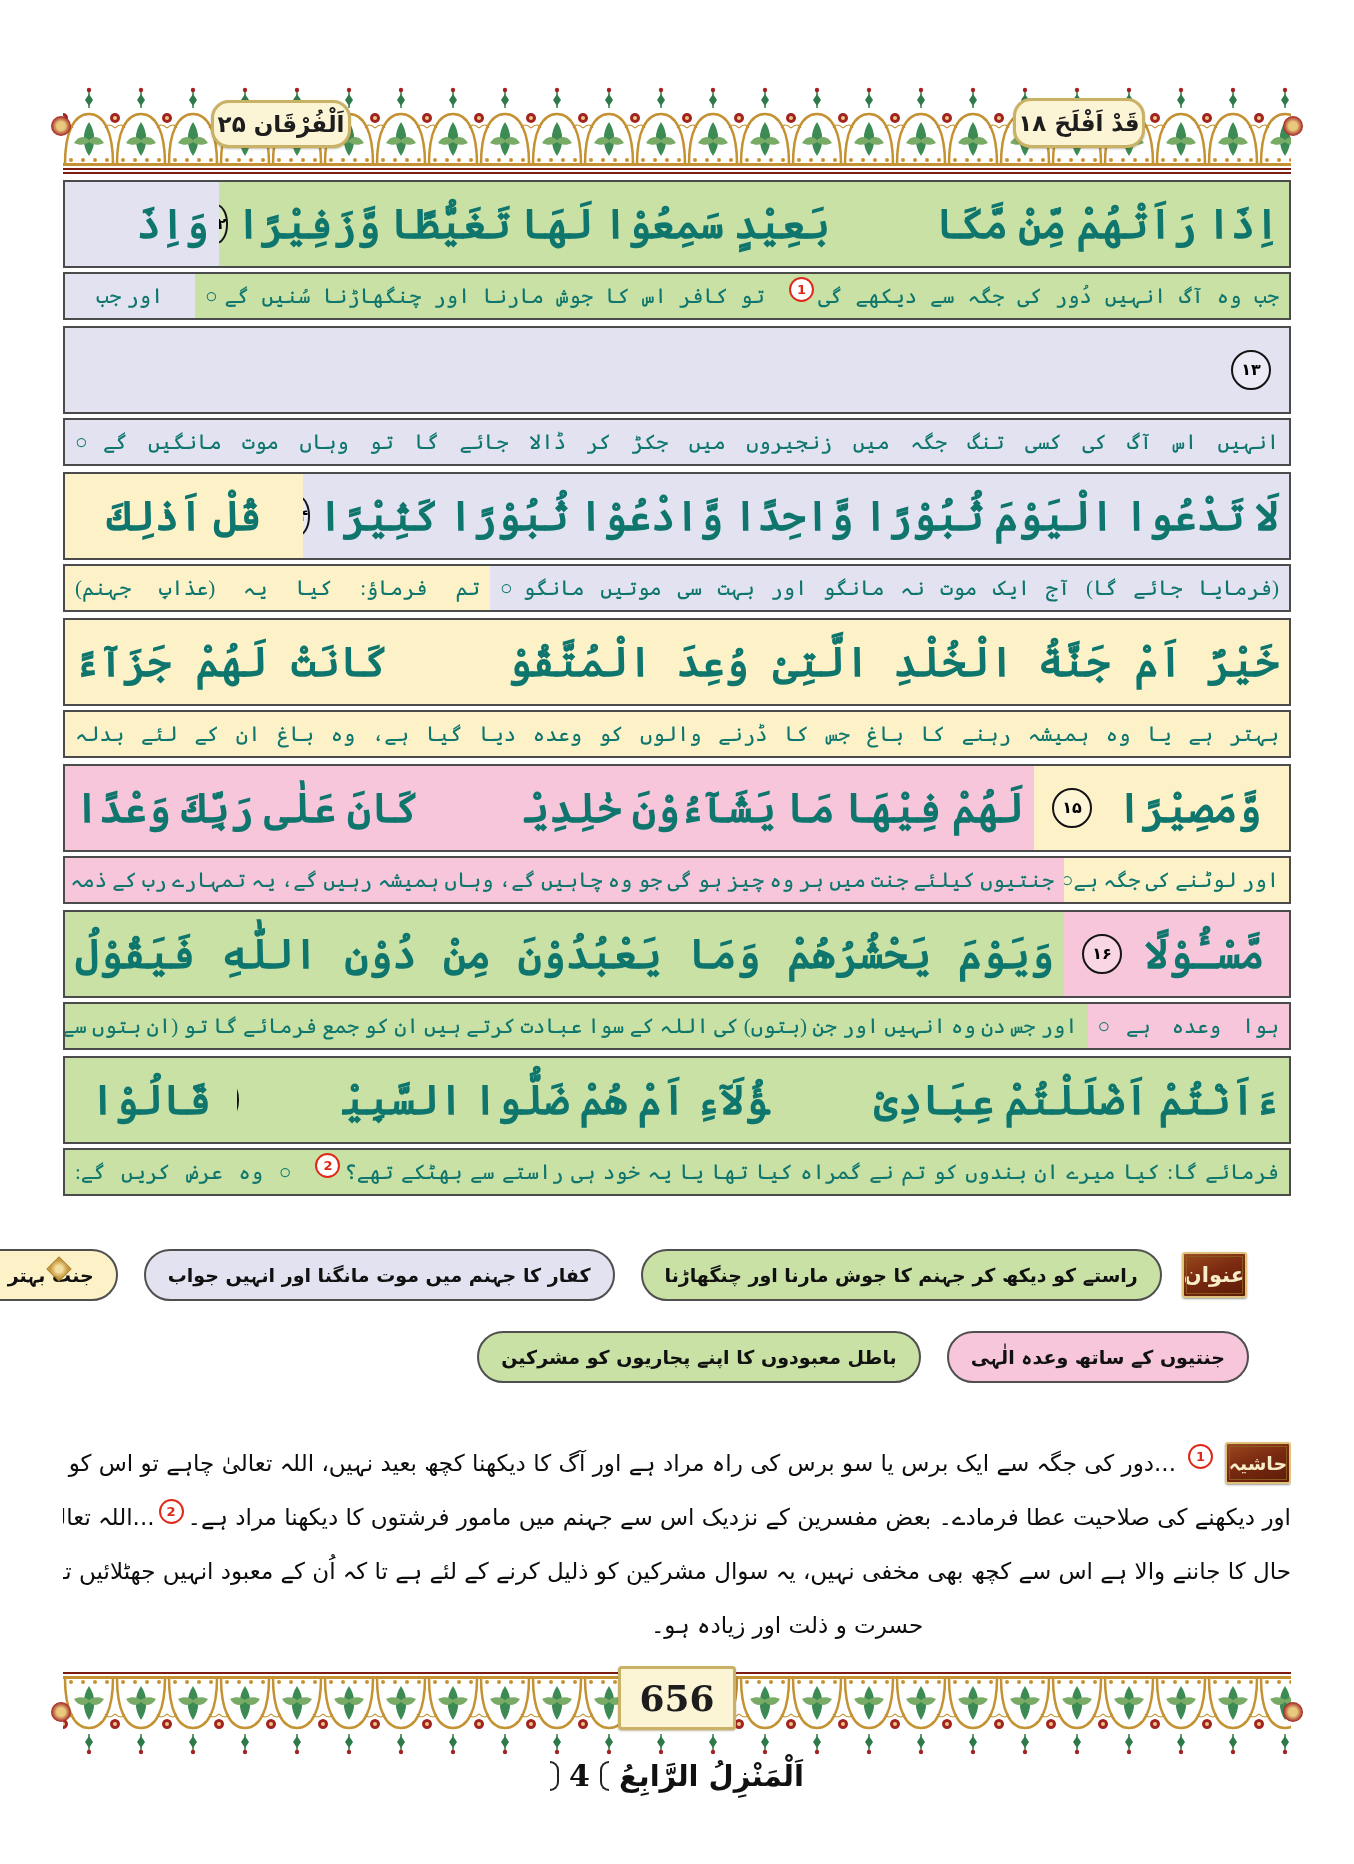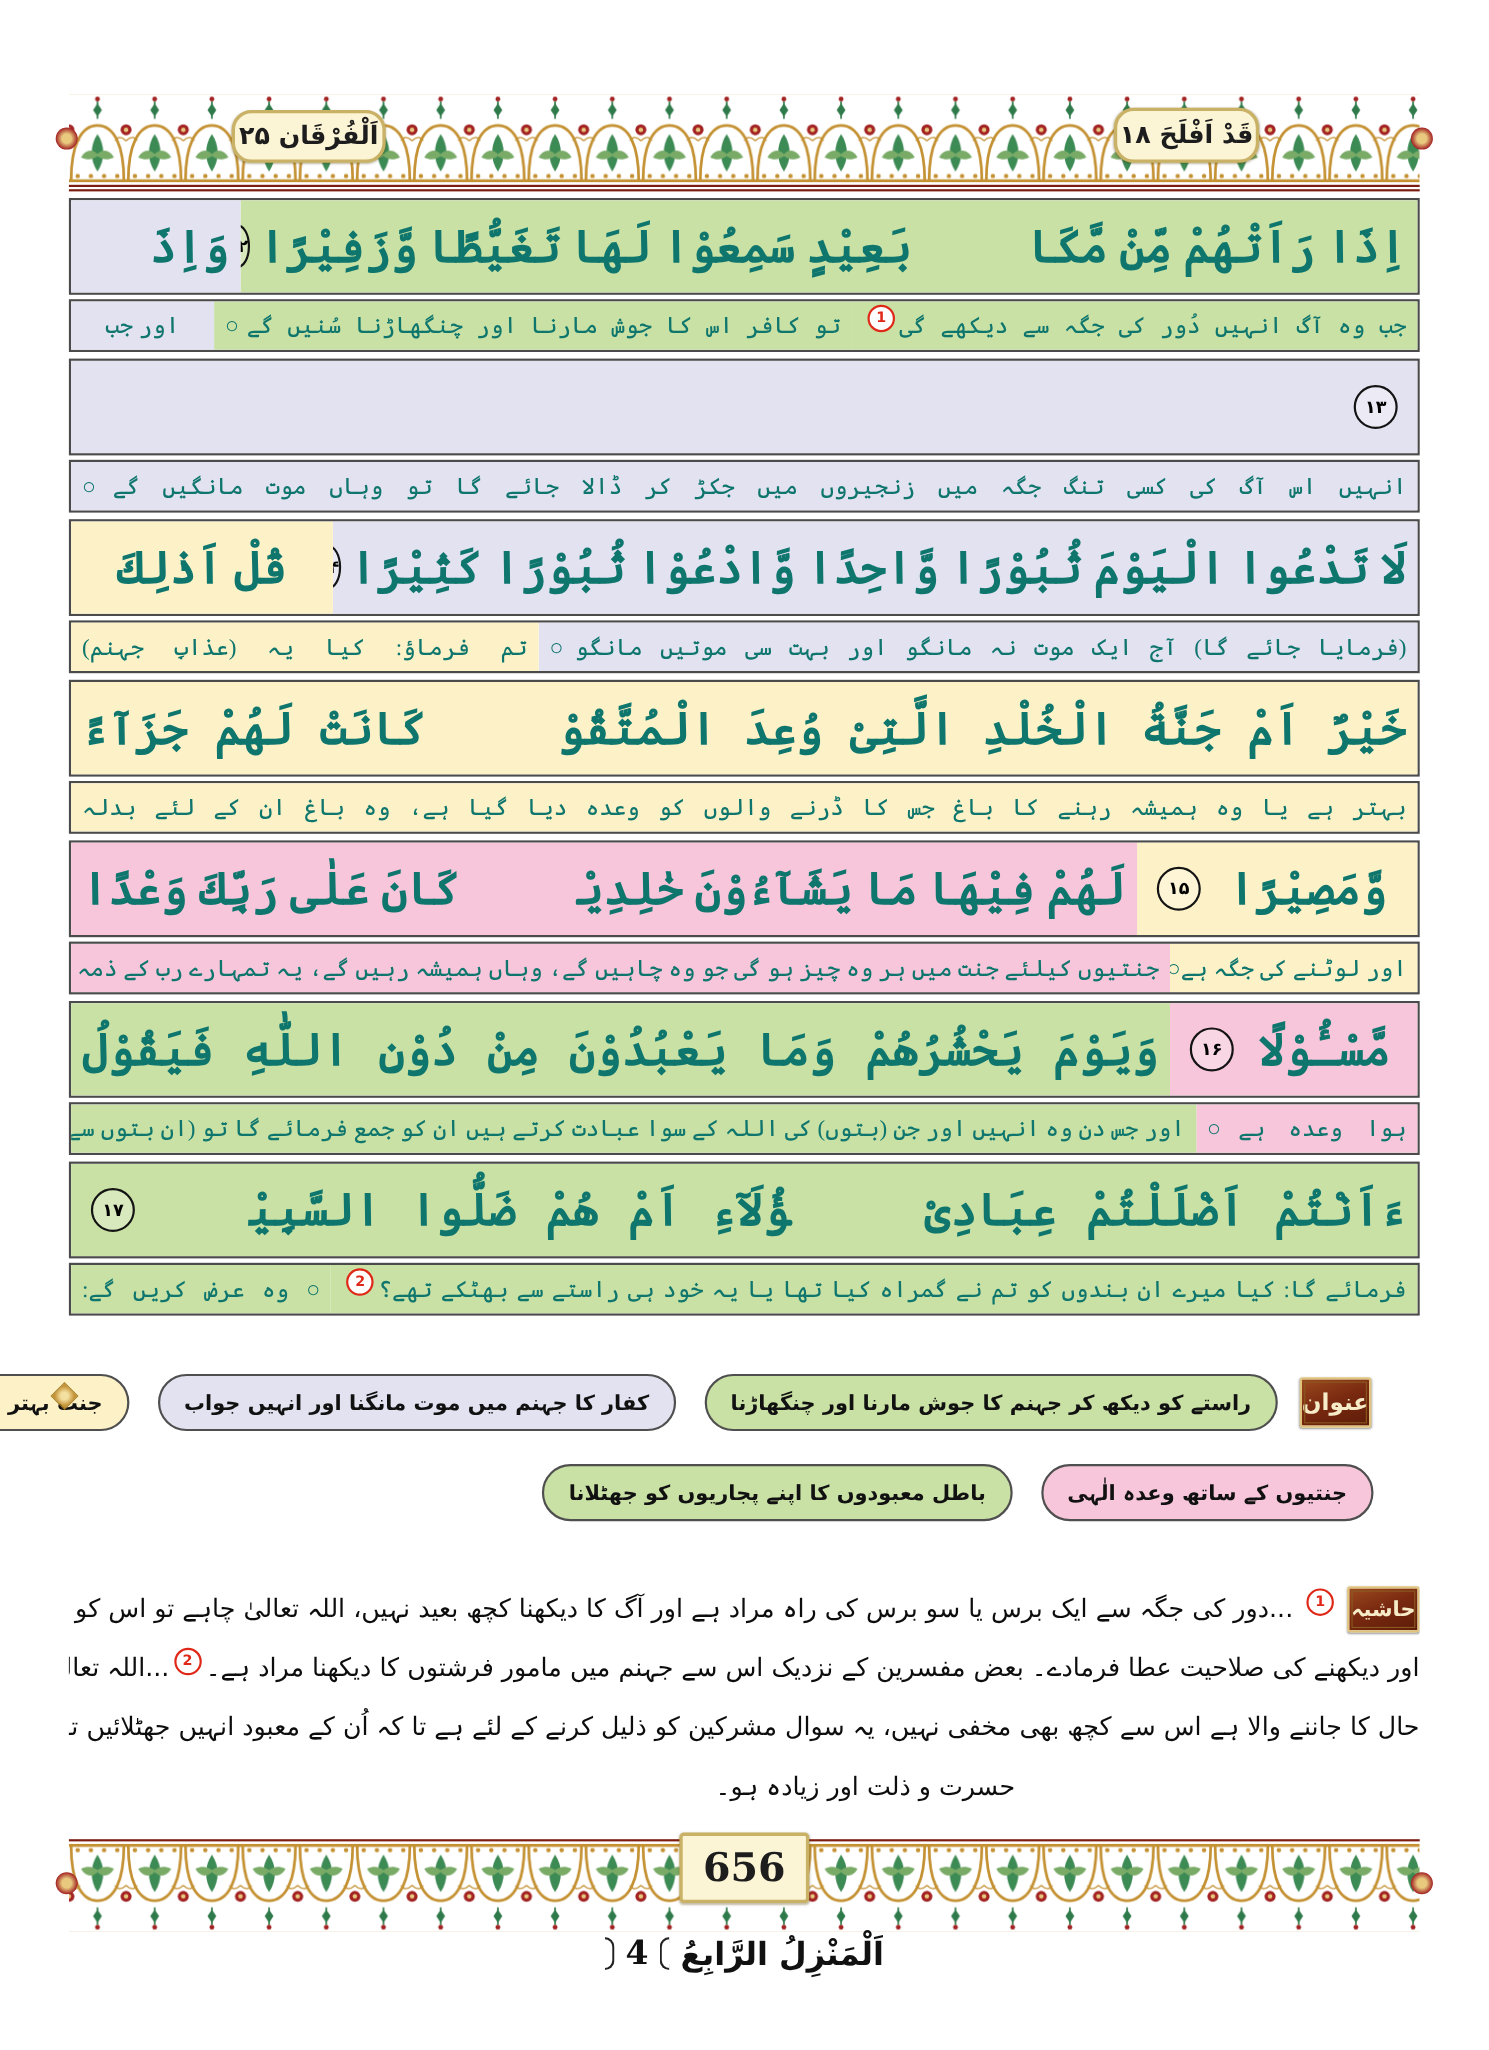--- a/index.html
+++ b/index.html
@@ -213,20 +213,23 @@
         </div>
         <div class="seg c-green grow">
           <span class="seg-inner">اور جس دن وہ انہیں اور جن (بتوں) کی اللہ کے سوا عبادت کرتے ہیں ان کو جمع فرمائے گا تو (ان بتوں سے)</span>
         </div>
       </div>
       <div class="band arabic">
         <div class="seg c-green grow">
           <span class="seg-inner">ءَاَنْتُمْ اَضْلَلْتُمْ عِبَادِیْ هٰۤؤُلَآءِ اَمْ هُمْ ضَلُّوا السَّبِيْلَؕ</span>
           <span class="vnum">۱۷</span>
         </div>
+        <div class="seg c-green" style="width: 180px;">
+          <span class="seg-inner center">قَالُوْا</span>
+        </div>
       </div>
       <div class="band urdu">
         <div class="seg c-green grow">
           <span class="seg-inner">فرمائے گا: کیا میرے ان بندوں کو تم نے گمراہ کیا تھا یا یہ خود ہی راستے سے بھٹکے تھے؟</span>
           <span class="fnm">2</span>
         </div>
         <div class="seg c-green grow">
           <span class="seg-inner">○ وہ عرض کریں گے:</span>
         </div>
       </div>
@@ -234,21 +237,21 @@
 
   <div class="topics-row topics-row1" id="topics-row1">
     <div class="badge badge-unwan">عنوان</div>
     <span class="badge-orn"></span>
   <div class="pill c-green">راستے کو دیکھ کر جہنم کا جوش مارنا اور چنگھاڑنا</div>
       <div class="pill c-lavender">کفار کا جہنم میں موت مانگنا اور انہیں جواب</div>
       <div class="pill c-yellow">جنت بہتر ہے یا عذابِ جہنم</div>
     </div>
   <div class="topics-row topics-row2" id="topics-row2">
       <div class="pill c-pink">جنتیوں کے ساتھ وعدہ الٰہی</div>
-      <div class="pill c-green">باطل معبودوں کا اپنے پجاریوں کو جھٹلانا</div>
+      <div class="pill c-green">باطل معبودوں کا اپنے پجاریوں کو مشرکین</div>
     </div>
 
   <div class="footnotes" id="footnotes">
     <div class="fn-line fn-line1" id="fn-line1">
       <div class="badge badge-hashiya">حاشیہ</div>
     <span class="fnm">1</span>
         <span class="fn-text">...دور کی جگہ سے ایک برس یا سو برس کی راہ مراد ہے اور آگ کا دیکھنا کچھ بعید نہیں، اللہ تعالیٰ چاہے تو اس کو حیات، عقل</span>
       </div>
   <div class="fn-line">اور دیکھنے کی صلاحیت عطا فرمادے۔ بعض مفسرین کے نزدیک اس سے جہنم میں مامور فرشتوں کا دیکھنا مراد ہے۔<span class="fnm">2</span>...اللہ تعالیٰ حقیقتِ</div>
       <div class="fn-line">حال کا جاننے والا ہے اس سے کچھ بھی مخفی نہیں، یہ سوال مشرکین کو ذلیل کرنے کے لئے ہے تا کہ اُن کے معبود انہیں جھٹلائیں تو اُن کی</div>

